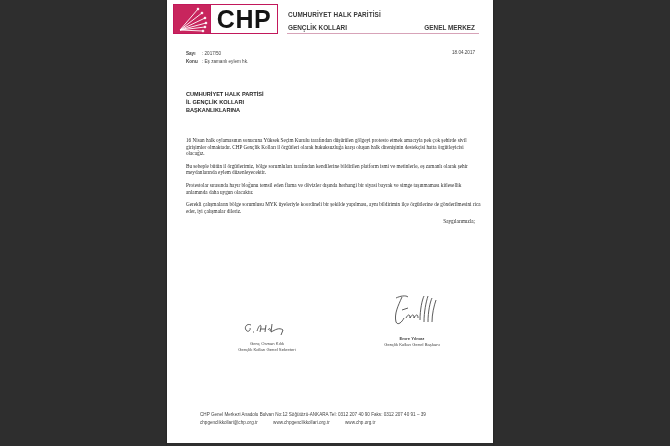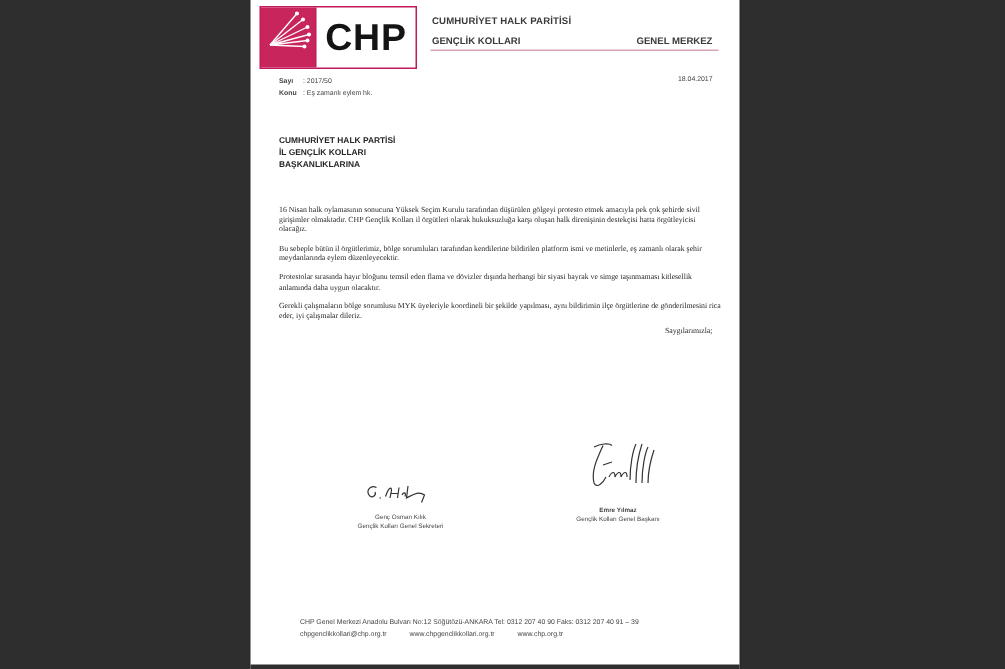--- a/index.html
+++ b/index.html
@@ -12,21 +12,21 @@
     .page {
       position: absolute; left: 167px; top: 0; width: 326px; height: 446px;
       background: #ffffff;
       box-shadow: 0 0 2px rgba(0,0,0,0.4);
     }
     .page-bottom-edge {
       position: absolute; left: 0; right: 0; top: 443px; height: 3px; background: #2e2e2e;
     }
     
     .logo {
-      position: absolute; left: 6px; top: 4px; width: 105px; height: 42px;
+      position: absolute; left: 6px; top: 4px; width: 105px; height: 30px;
       border: 1px solid #c2185b; box-sizing: border-box; background: #fff;
       display: flex; align-items: stretch;
     }
     .logo-mark {
       width: 36px; background: #c8255d; position: relative; overflow: hidden;
     }
     .logo-mark svg { position: absolute; left: 0; top: 0; }
     .logo-text {
       flex: 1; display: flex; align-items: center; justify-content: center;
       font-family: "Liberation Sans", sans-serif; font-weight: bold;

